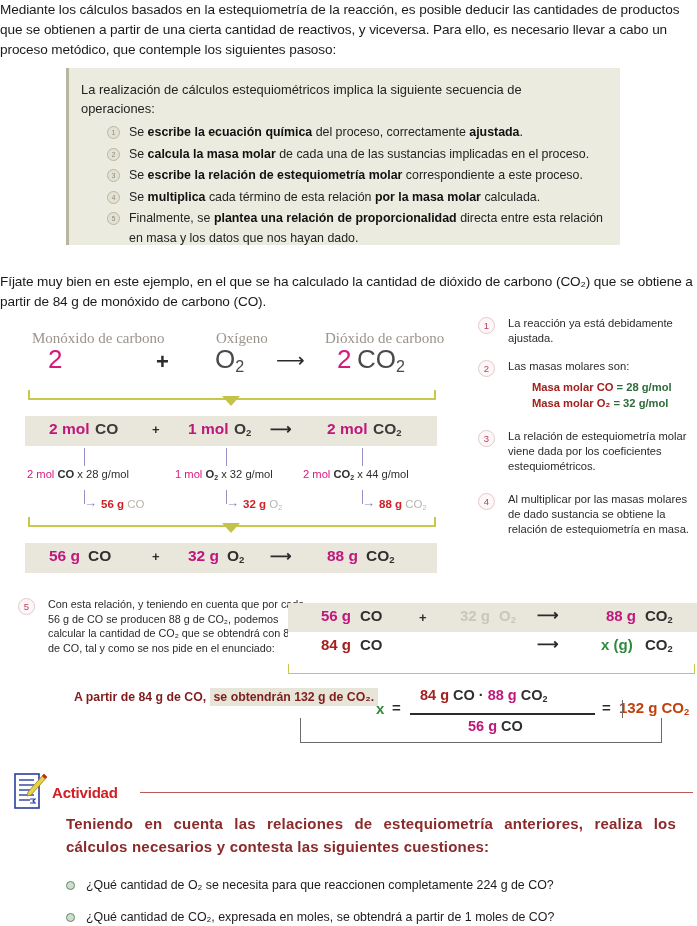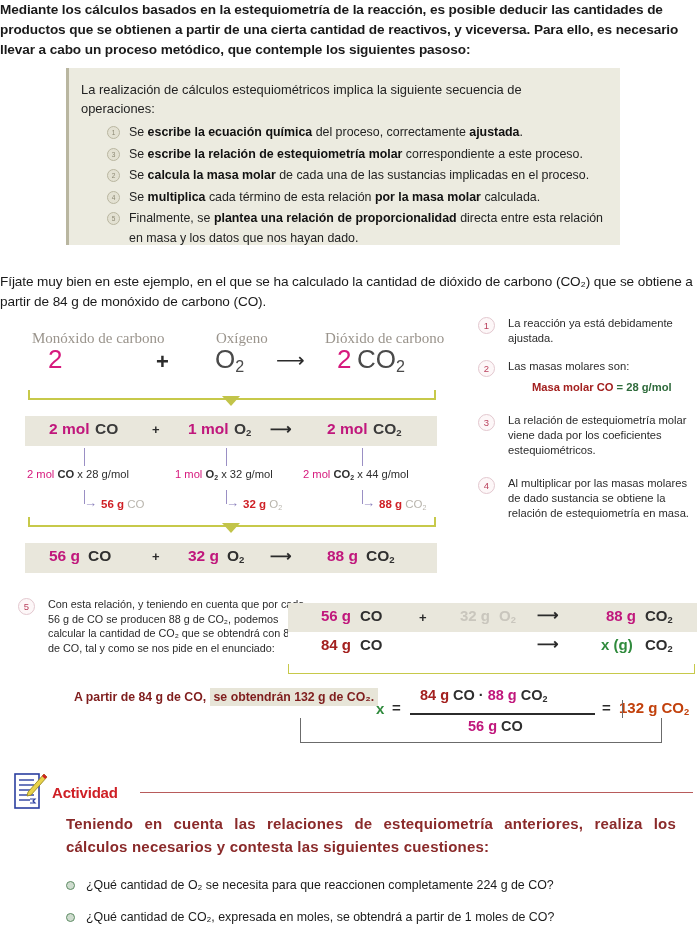--- a/index.html
+++ b/index.html
@@ -9,21 +9,21 @@
     color:#1b1b1b;position:relative;overflow:hidden;
   }
   .page{position:relative;width:697px;height:926px;}
 
   
   .intro{
     position:absolute;left:0;top:0;width:697px;
     font-size:13.6px;line-height:20px;color:#1a1a1a;
     letter-spacing:-0.1px;
   }
-  .intro p{margin:0;font-weight:bold;}
+  .intro p{margin:0;}
 
   
   .steps-box{
     position:absolute;left:66px;top:68px;width:554px;height:177px;
     background:#ecebe0;border-left:3px solid #b9b6a0;
     box-sizing:border-box;
   }
   .steps-lead{
     position:absolute;left:12px;top:12px;width:470px;
     font-size:12.9px;line-height:19px;color:#232323;
@@ -220,22 +220,22 @@
 <div class="page">
 
   <div class="intro">
     <p>Mediante los cálculos basados en la estequiometría de la reacción, es posible deducir las cantidades de productos que se obtienen a partir de una cierta cantidad de reactivos, y viceversa. Para ello, es necesario llevar a cabo un proceso metódico, que contemple los siguientes pasoso:</p>
   </div>
 
   <div class="steps-box">
     <div class="steps-lead">La realización de cálculos estequiométricos implica la siguiente secuencia de operaciones:</div>
     <ul class="steps-list" id="steps-list">
         <li><span class="step-num">1</span><span>Se <b>escribe la ecuación química</b> del proceso, correctamente <b>ajustada</b>.</span></li>
+        <li><span class="step-num">2</span><span>Se <b>calcula la masa molar</b> de cada una de las sustancias implicadas en el proceso.</span></li>
         <li><span class="step-num">3</span><span>Se <b>escribe la relación de estequiometría molar</b> correspondiente a este proceso.</span></li>
-        <li><span class="step-num">2</span><span>Se <b>calcula la masa molar</b> de cada una de las sustancias implicadas en el proceso.</span></li>
         <li><span class="step-num">4</span><span>Se <b>multiplica</b> cada término de esta relación <b>por la masa molar</b> calculada.</span></li>
         <li class="justify"><span class="step-num">5</span><span>Finalmente, se <b>plantea una relación de proporcionalidad</b> directa entre esta relación en masa y los datos que nos hayan dado.</span></li>
       </ul>
   </div>
 
   <div class="fijate">
     <p>Fíjate muy bien en este ejemplo, en el que se ha calculado la cantidad de dióxido de carbono (CO₂) que se obtiene a partir de 84 g de monóxido de carbono (CO).</p>
   </div>
 
   <div class="diagram">
@@ -323,20 +323,21 @@
   <div class="notes">
     <div class="note">
       <span class="note-n">1</span>
       <div class="note-t">La reacción ya está debidamente ajustada.</div>
     </div>
     <div class="note">
       <span class="note-n">2</span>
       <div class="note-t">Las masas molares son:</div>
       <div class="molars">
         <div class="molar"><span>Masa molar CO</span> <span class="grn">= 28 g/mol</span></div>
+        <div class="molar"><span>Masa molar O₂</span> <span class="grn">= 32 g/mol</span></div>
       </div>
     </div>
     <div class="note" style="margin-top:18px;">
       <span class="note-n">3</span>
       <div class="note-t">La relación de estequiometría molar viene dada por los coeficientes estequiométricos.</div>
     </div>
     <div class="note" style="margin-top:18px;">
       <span class="note-n">4</span>
       <div class="note-t">Al multiplicar por las masas molares de dado sustancia se obtiene la relación de estequiometría en masa.</div>
     </div>

